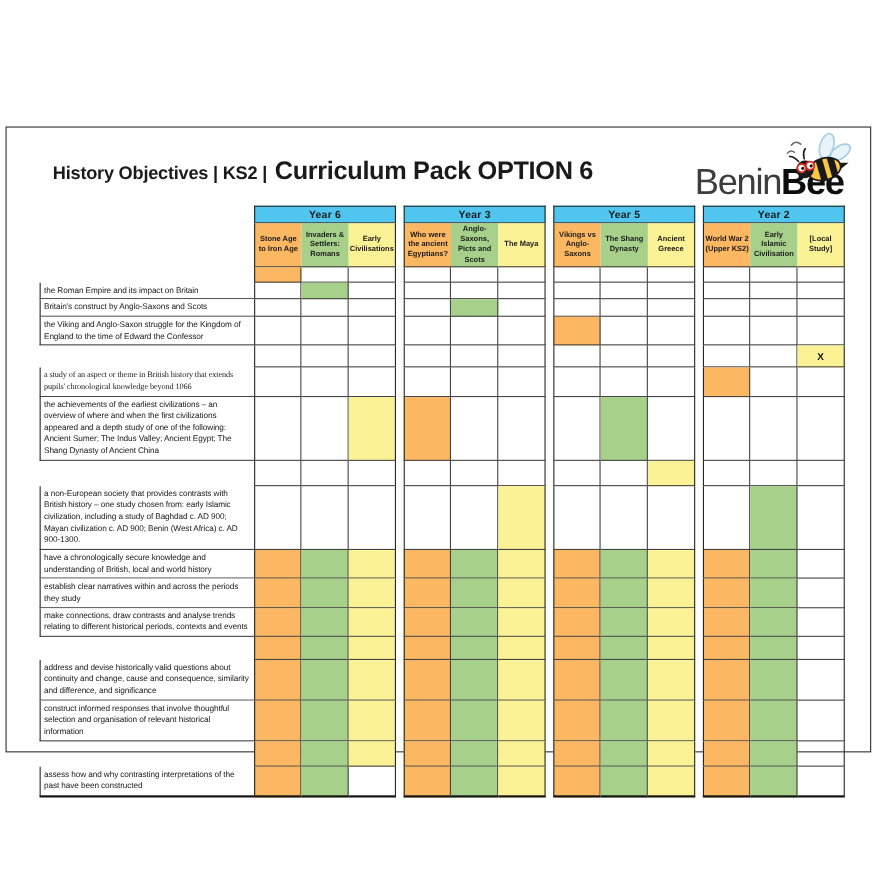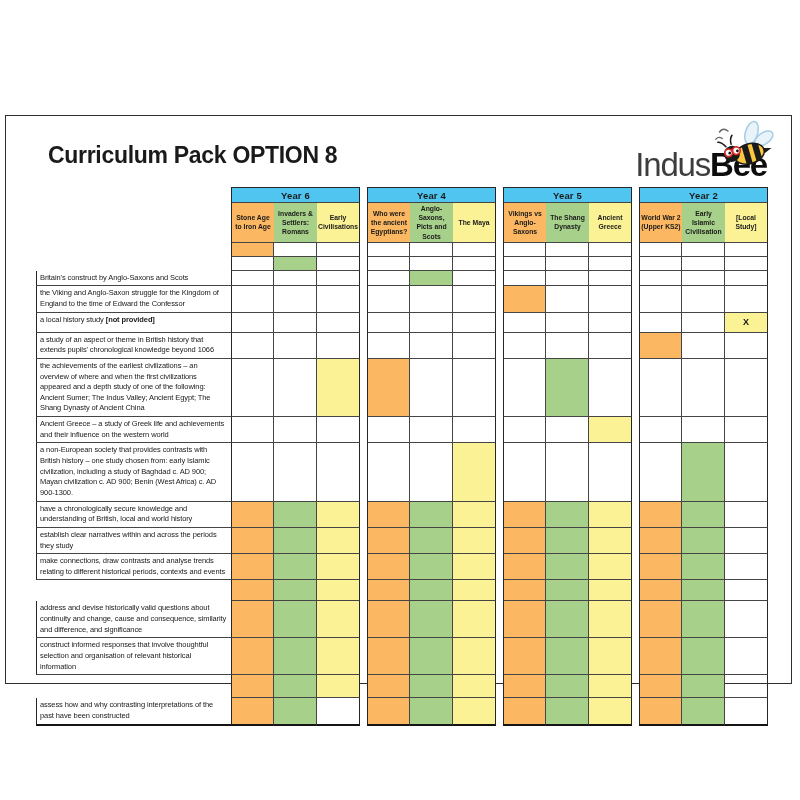--- a/index.html
+++ b/index.html
@@ -41,21 +41,22 @@
   .last { border-bottom: 2.5px solid #141414 !important; }
   .xmark { font-size: 9px; font-weight: 700; color: #111; }
   b { font-weight: 700; }
 </style>
 </head>
 <body>
 
 <div class="page">
 
   <div class="title-row">
-    <span class="title-main">Curriculum Pack OPTION 8</span>
+    <span class="title-prefix">History Objectives | KS2 |</span>
+    <span class="title-main">Curriculum Pack OPTION 6</span>
   </div>
 
   <div class="logo">
     <svg class="bee" viewBox="0 0 70 56">
       <path d="M9 12 q4 -5 9 -1" stroke="#666" fill="none" stroke-width="1.6" stroke-linecap="round"></path>
       <path d="M5 20 q3 -4 7 -1" stroke="#666" fill="none" stroke-width="1.3" stroke-linecap="round"></path>
       <ellipse cx="43" cy="13" rx="6.5" ry="12.5" fill="#e9f3fa" stroke="#a6cde3" stroke-width="1.6" transform="rotate(16 43 13)"></ellipse>
       <ellipse cx="56" cy="19" rx="6" ry="11" fill="#e9f3fa" stroke="#a6cde3" stroke-width="1.6" transform="rotate(55 56 19)"></ellipse>
       <g transform="rotate(-16 38 36)">
         <clipPath id="bp">
@@ -69,29 +70,29 @@
         <path d="M56 34 l9 2.5 -8.5 3.5 z" fill="#1a1a1a"></path>
         <circle cx="23" cy="31" r="8.5" fill="#1a1a1a"></circle>
         <circle cx="20" cy="29" r="4" fill="#fff" stroke="#d92b27" stroke-width="1.8"></circle>
         <circle cx="28.5" cy="29" r="4" fill="#fff" stroke="#d92b27" stroke-width="1.8"></circle>
         <circle cx="21" cy="29.5" r="1.5" fill="#111"></circle>
         <circle cx="29.5" cy="29.5" r="1.5" fill="#111"></circle>
         <path d="M19 22 q-3 -6 -7 -7" stroke="#1a1a1a" fill="none" stroke-width="1.6" stroke-linecap="round"></path>
         <path d="M25 21 q0 -6 3.5 -9" stroke="#1a1a1a" fill="none" stroke-width="1.6" stroke-linecap="round"></path>
       </g>
     </svg>
-    <div class="logo-text"><span class="logo-plan">Indus</span><span class="logo-bee">Bee</span></div>
+    <div class="logo-text"><span class="logo-plan">Benin</span><span class="logo-bee">Bee</span></div>
   </div>
 
   <div class="tbl" style="grid-template-columns: 195px 43px 43px 43px 7px 43px 43px 43px 7px 43px 43px 43px 7px 43px 43px 43px;">
       <div class="year-h gs ge" style="grid-area: 1 / 2 / auto / span 3; background: rgb(80, 197, 240);">Year 6</div>
       <div class="sub-h gs" style="grid-area: 2 / 2; background: rgb(251, 183, 98);">Stone Age to Iron Age</div>
       <div class="sub-h" style="grid-area: 2 / 3; background: rgb(167, 209, 139);">Invaders &amp; Settlers: Romans</div>
       <div class="sub-h ge" style="grid-area: 2 / 4; background: rgb(250, 242, 148);">Early Civilisations</div>
-      <div class="year-h gs ge" style="grid-area: 1 / 6 / auto / span 3; background: rgb(80, 197, 240);">Year 4</div>
+      <div class="year-h gs ge" style="grid-area: 1 / 6 / auto / span 3; background: rgb(80, 197, 240);">Year 3</div>
       <div class="sub-h gs" style="grid-area: 2 / 6; background: rgb(251, 183, 98);">Who were the ancient Egyptians?</div>
       <div class="sub-h" style="grid-area: 2 / 7; background: rgb(167, 209, 139);">Anglo-Saxons, Picts and Scots</div>
       <div class="sub-h ge" style="grid-area: 2 / 8; background: rgb(250, 242, 148);">The Maya</div>
       <div class="year-h gs ge" style="grid-area: 1 / 10 / auto / span 3; background: rgb(80, 197, 240);">Year 5</div>
       <div class="sub-h gs" style="grid-area: 2 / 10; background: rgb(251, 183, 98);">Vikings vs Anglo-Saxons</div>
       <div class="sub-h" style="grid-area: 2 / 11; background: rgb(167, 209, 139);">The Shang Dynasty</div>
       <div class="sub-h ge" style="grid-area: 2 / 12; background: rgb(250, 242, 148);">Ancient Greece</div>
       <div class="year-h gs ge" style="grid-area: 1 / 14 / auto / span 3; background: rgb(80, 197, 240);">Year 2</div>
       <div class="sub-h gs" style="grid-area: 2 / 14; background: rgb(251, 183, 98);">World War 2 (Upper KS2)</div>
       <div class="sub-h" style="grid-area: 2 / 15; background: rgb(167, 209, 139);">Early Islamic Civilisation</div>
@@ -101,20 +102,21 @@
       <div class="body-c ge" style="grid-area: 3 / 4; min-height: 14px;"></div>
       <div class="body-c gs" style="grid-area: 3 / 6; min-height: 14px;"></div>
       <div class="body-c" style="grid-area: 3 / 7; min-height: 14px;"></div>
       <div class="body-c ge" style="grid-area: 3 / 8; min-height: 14px;"></div>
       <div class="body-c gs" style="grid-area: 3 / 10; min-height: 14px;"></div>
       <div class="body-c" style="grid-area: 3 / 11; min-height: 14px;"></div>
       <div class="body-c ge" style="grid-area: 3 / 12; min-height: 14px;"></div>
       <div class="body-c gs" style="grid-area: 3 / 14; min-height: 14px;"></div>
       <div class="body-c" style="grid-area: 3 / 15; min-height: 14px;"></div>
       <div class="body-c ge" style="grid-area: 3 / 16; min-height: 14px;"></div>
+      <div class="obj-c" style="grid-area: 4 / 1; min-height: 14px;">the Roman Empire and its impact on Britain</div>
       <div class="body-c gs" style="grid-area: 4 / 2; min-height: 14px;"></div>
       <div class="body-c" style="grid-area: 4 / 3; min-height: 14px; background: rgb(167, 209, 139);"></div>
       <div class="body-c ge" style="grid-area: 4 / 4; min-height: 14px;"></div>
       <div class="body-c gs" style="grid-area: 4 / 6; min-height: 14px;"></div>
       <div class="body-c" style="grid-area: 4 / 7; min-height: 14px;"></div>
       <div class="body-c ge" style="grid-area: 4 / 8; min-height: 14px;"></div>
       <div class="body-c gs" style="grid-area: 4 / 10; min-height: 14px;"></div>
       <div class="body-c" style="grid-area: 4 / 11; min-height: 14px;"></div>
       <div class="body-c ge" style="grid-area: 4 / 12; min-height: 14px;"></div>
       <div class="body-c gs" style="grid-area: 4 / 14; min-height: 14px;"></div>
@@ -139,36 +141,35 @@
       <div class="body-c ge" style="grid-area: 6 / 4; min-height: 24px;"></div>
       <div class="body-c gs" style="grid-area: 6 / 6; min-height: 24px;"></div>
       <div class="body-c" style="grid-area: 6 / 7; min-height: 24px;"></div>
       <div class="body-c ge" style="grid-area: 6 / 8; min-height: 24px;"></div>
       <div class="body-c gs" style="grid-area: 6 / 10; min-height: 24px; background: rgb(251, 183, 98);"></div>
       <div class="body-c" style="grid-area: 6 / 11; min-height: 24px;"></div>
       <div class="body-c ge" style="grid-area: 6 / 12; min-height: 24px;"></div>
       <div class="body-c gs" style="grid-area: 6 / 14; min-height: 24px;"></div>
       <div class="body-c" style="grid-area: 6 / 15; min-height: 24px;"></div>
       <div class="body-c ge" style="grid-area: 6 / 16; min-height: 24px;"></div>
-      <div class="obj-c" style="grid-area: 7 / 1; min-height: 20px;">a local history study <b>[not provided]</b></div>
       <div class="body-c gs" style="grid-area: 7 / 2; min-height: 20px;"></div>
       <div class="body-c" style="grid-area: 7 / 3; min-height: 20px;"></div>
       <div class="body-c ge" style="grid-area: 7 / 4; min-height: 20px;"></div>
       <div class="body-c gs" style="grid-area: 7 / 6; min-height: 20px;"></div>
       <div class="body-c" style="grid-area: 7 / 7; min-height: 20px;"></div>
       <div class="body-c ge" style="grid-area: 7 / 8; min-height: 20px;"></div>
       <div class="body-c gs" style="grid-area: 7 / 10; min-height: 20px;"></div>
       <div class="body-c" style="grid-area: 7 / 11; min-height: 20px;"></div>
       <div class="body-c ge" style="grid-area: 7 / 12; min-height: 20px;"></div>
       <div class="body-c gs" style="grid-area: 7 / 14; min-height: 20px;"></div>
       <div class="body-c" style="grid-area: 7 / 15; min-height: 20px;"></div>
       <div class="body-c ge" style="grid-area: 7 / 16; min-height: 20px; background: rgb(250, 242, 148);">
         <span class="xmark">X</span>
       </div>
-      <div class="obj-c" style="grid-area: 8 / 1; min-height: 23px;">a study of an aspect or theme in British history that extends pupils' chronological knowledge beyond 1066</div>
+      <div class="obj-c" style="grid-area: 8 / 1; min-height: 23px; font-family: Liberation Serif, serif;">a study of an aspect or theme in British history that extends pupils' chronological knowledge beyond 1066</div>
       <div class="body-c gs" style="grid-area: 8 / 2; min-height: 23px;"></div>
       <div class="body-c" style="grid-area: 8 / 3; min-height: 23px;"></div>
       <div class="body-c ge" style="grid-area: 8 / 4; min-height: 23px;"></div>
       <div class="body-c gs" style="grid-area: 8 / 6; min-height: 23px;"></div>
       <div class="body-c" style="grid-area: 8 / 7; min-height: 23px;"></div>
       <div class="body-c ge" style="grid-area: 8 / 8; min-height: 23px;"></div>
       <div class="body-c gs" style="grid-area: 8 / 10; min-height: 23px;"></div>
       <div class="body-c" style="grid-area: 8 / 11; min-height: 23px;"></div>
       <div class="body-c ge" style="grid-area: 8 / 12; min-height: 23px;"></div>
       <div class="body-c gs" style="grid-area: 8 / 14; min-height: 23px; background: rgb(251, 183, 98);"></div>
@@ -180,21 +181,20 @@
       <div class="body-c ge" style="grid-area: 9 / 4; min-height: 57px; background: rgb(250, 242, 148);"></div>
       <div class="body-c gs" style="grid-area: 9 / 6; min-height: 57px; background: rgb(251, 183, 98);"></div>
       <div class="body-c" style="grid-area: 9 / 7; min-height: 57px;"></div>
       <div class="body-c ge" style="grid-area: 9 / 8; min-height: 57px;"></div>
       <div class="body-c gs" style="grid-area: 9 / 10; min-height: 57px;"></div>
       <div class="body-c" style="grid-area: 9 / 11; min-height: 57px; background: rgb(167, 209, 139);"></div>
       <div class="body-c ge" style="grid-area: 9 / 12; min-height: 57px;"></div>
       <div class="body-c gs" style="grid-area: 9 / 14; min-height: 57px;"></div>
       <div class="body-c" style="grid-area: 9 / 15; min-height: 57px;"></div>
       <div class="body-c ge" style="grid-area: 9 / 16; min-height: 57px;"></div>
-      <div class="obj-c" style="grid-area: 10 / 1; min-height: 23px;">Ancient Greece – a study of Greek life and achievements and their influence on the western world</div>
       <div class="body-c gs" style="grid-area: 10 / 2; min-height: 23px;"></div>
       <div class="body-c" style="grid-area: 10 / 3; min-height: 23px;"></div>
       <div class="body-c ge" style="grid-area: 10 / 4; min-height: 23px;"></div>
       <div class="body-c gs" style="grid-area: 10 / 6; min-height: 23px;"></div>
       <div class="body-c" style="grid-area: 10 / 7; min-height: 23px;"></div>
       <div class="body-c ge" style="grid-area: 10 / 8; min-height: 23px;"></div>
       <div class="body-c gs" style="grid-area: 10 / 10; min-height: 23px;"></div>
       <div class="body-c" style="grid-area: 10 / 11; min-height: 23px;"></div>
       <div class="body-c ge" style="grid-area: 10 / 12; min-height: 23px; background: rgb(250, 242, 148);"></div>
       <div class="body-c gs" style="grid-area: 10 / 14; min-height: 23px;"></div>

